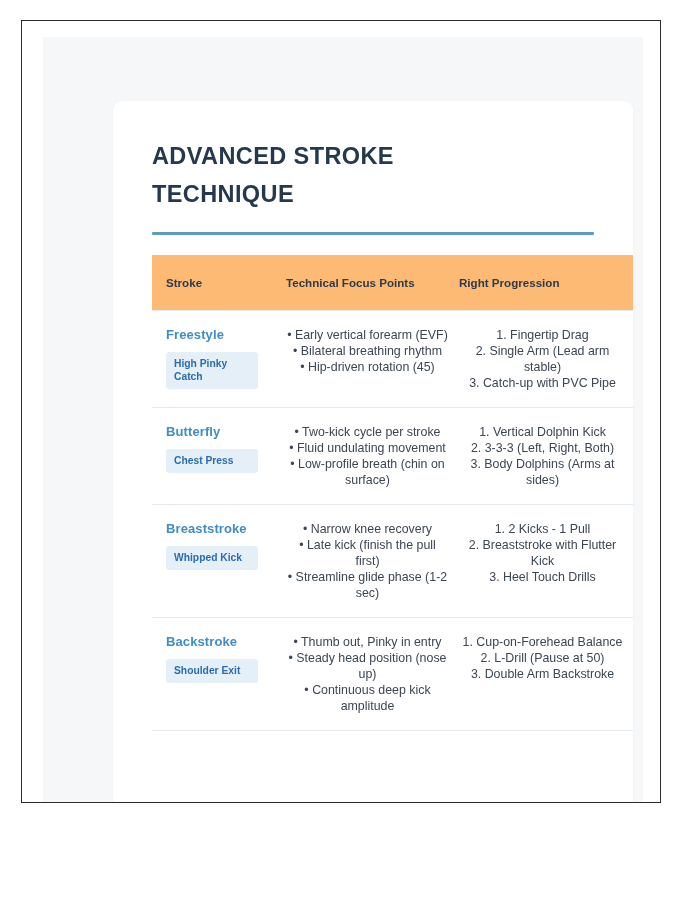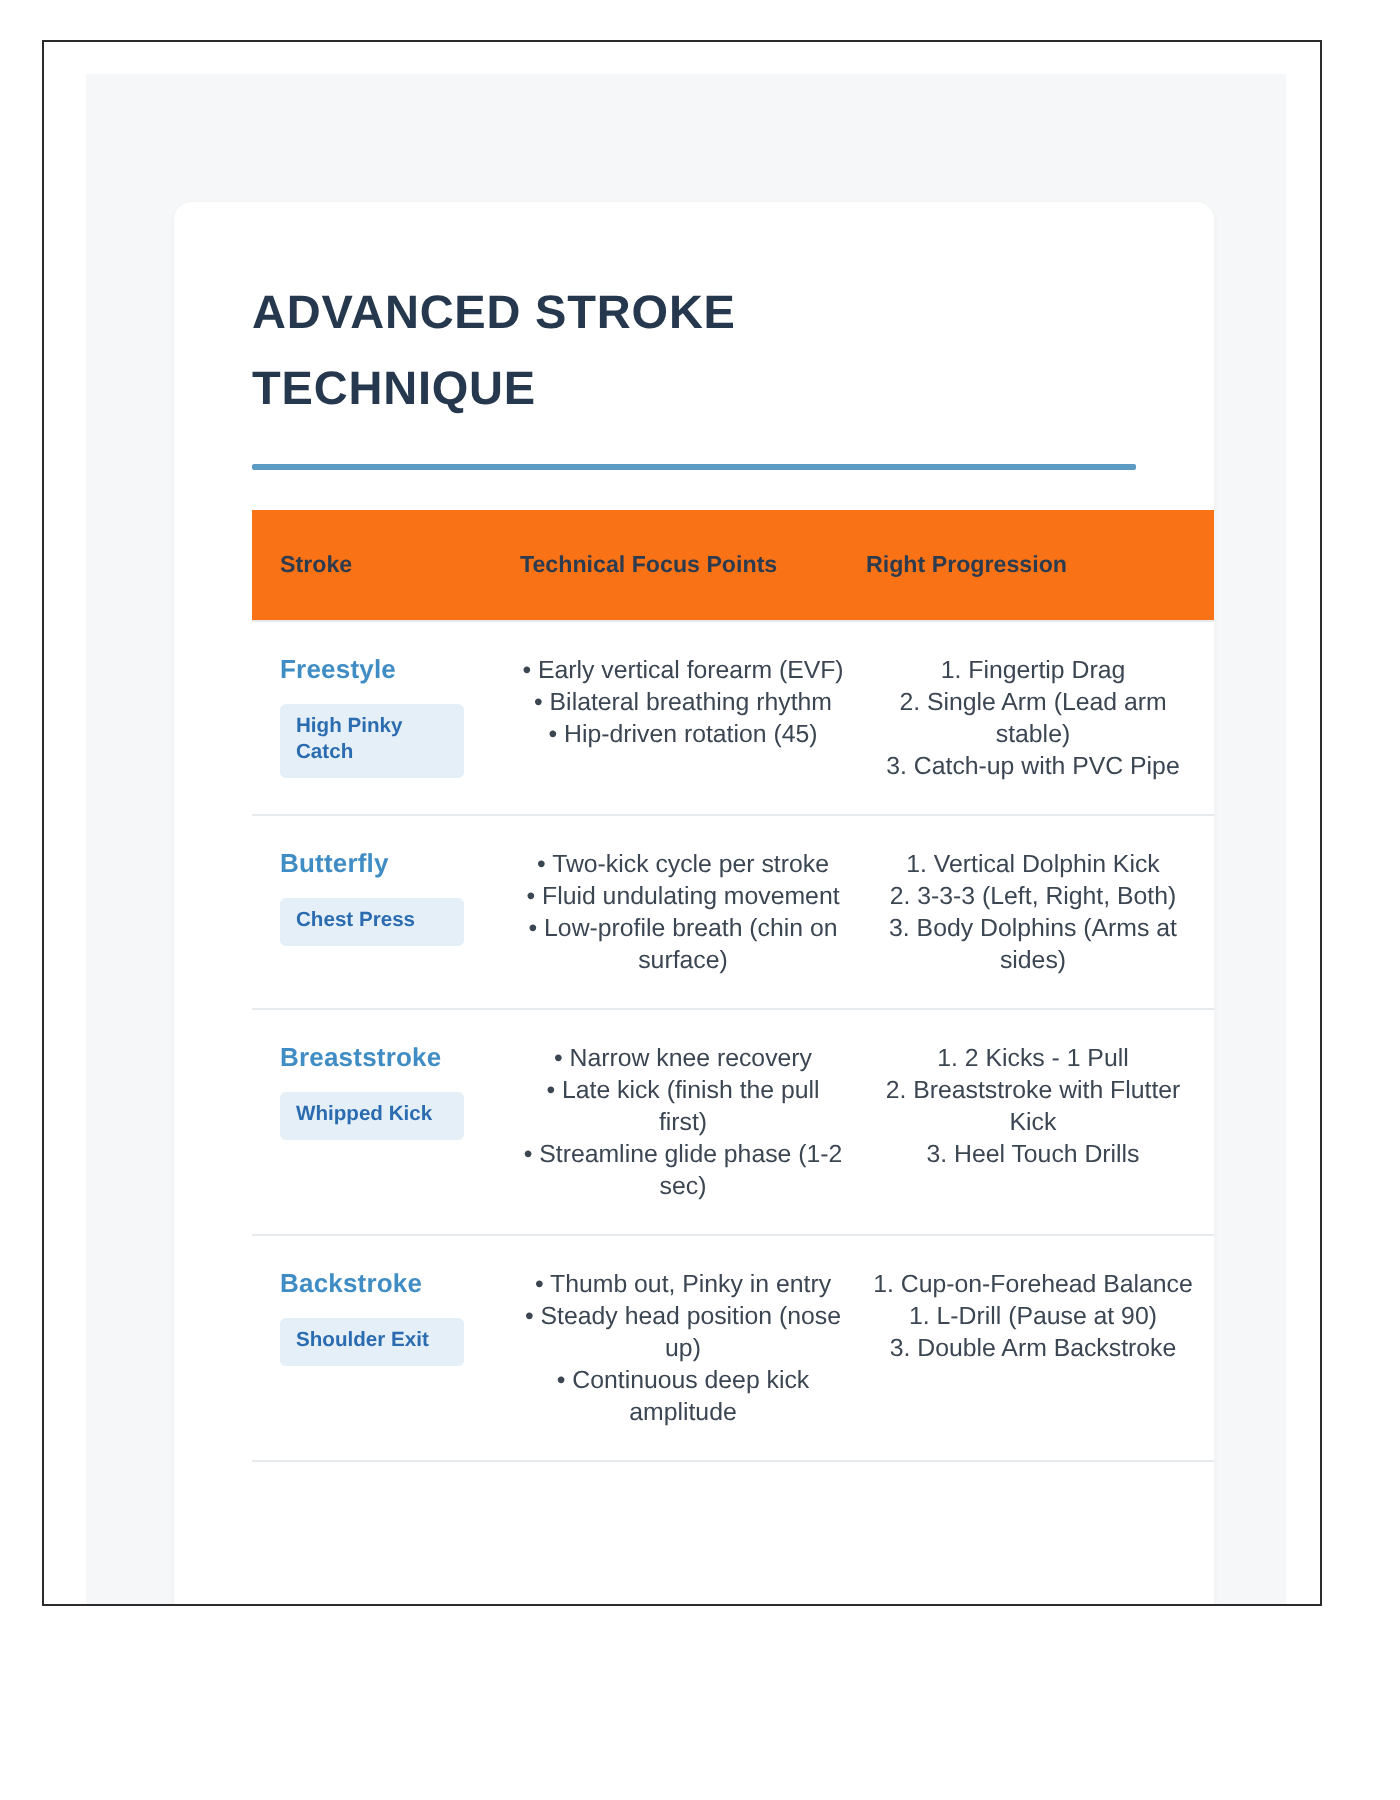--- a/index.html
+++ b/index.html
@@ -34,21 +34,21 @@
     left: 21px;
     top: 16px;
     width: 600px;
     height: 790px;
     background: #f6f7f8;
   }
 
   
   #document-card {
     position: absolute;
-    left: 44px;
+    left: 70px;
     top: 64px;
     width: 520px;
     height: 760px;
     background: #ffffff;
     border-radius: 9px;
     box-shadow: 0 1px 3px rgba(0,0,0,0.045);
     overflow: hidden;
   }
 
   .card-inner {
@@ -102,21 +102,21 @@
   }
 
   
   .tech-table {
     width: 100%;
     border-collapse: collapse;
     margin-top: 20px;
     table-layout: fixed;
   }
   .tech-table thead th {
-    background: #f97316;
+    background: #fdba74;
     text-align: left;
     font-size: 11.6px;
     font-weight: bold;
     color: #2d3b4e;
     padding: 20px 10px 20px 0;
     line-height: 1.33;
     vertical-align: middle;
     border-bottom: 1px solid #e6eaee;
   }
   .tech-table thead th:first-child { padding-left: 14px; }
@@ -251,21 +251,21 @@
                 <td>
                   <div class="cell-lines">
                     <span class="line">• Thumb out, Pinky in entry</span>
                     <span class="line">• Steady head position (nose up)</span>
                     <span class="line">• Continuous deep kick amplitude</span>
                   </div>
                 </td>
                 <td>
                   <div class="cell-lines">
                     <span class="line">1. Cup-on-Forehead Balance</span>
-                    <span class="line">1. L-Drill (Pause at 90)</span>
+                    <span class="line">2. L-Drill (Pause at 50)</span>
                     <span class="line">3. Double Arm Backstroke</span>
                   </div>
                 </td>
               </tr>
             </tbody>
         </table>
 
       </div>
     </div>
 

